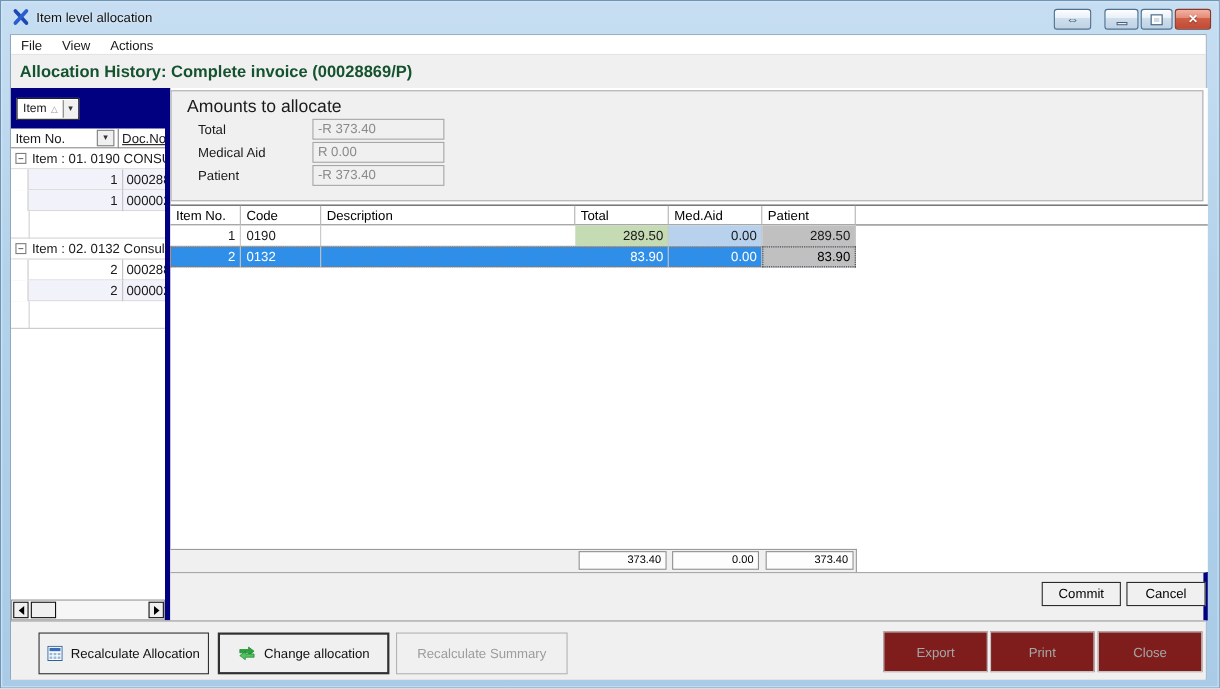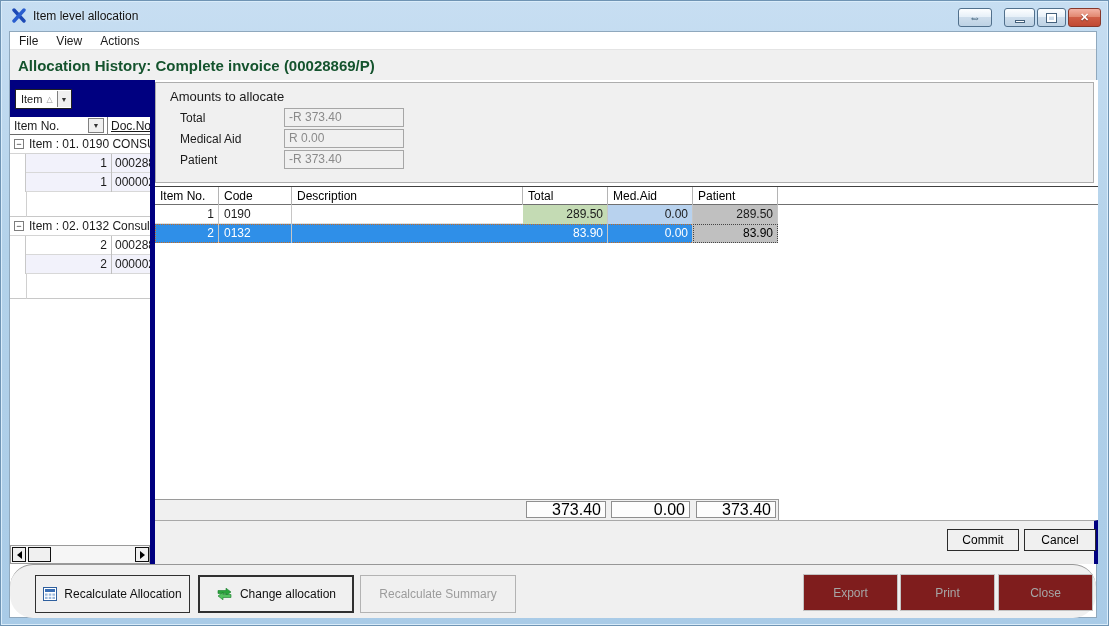--- a/index.html
+++ b/index.html
@@ -67,21 +67,21 @@
   .sb-thumb { position:absolute; left:17px; top:1px; width:23px; height:15px; background:#f0f0f0; border:1px solid #111; }
   .tri-l { width:0; height:0; border-top:4px solid transparent; border-bottom:4px solid transparent; border-right:5px solid #000; }
   .tri-r { width:0; height:0; border-top:4px solid transparent; border-bottom:4px solid transparent; border-left:5px solid #000; }
 
   .splitter { position:absolute; left:140px; top:48px; width:5px; height:484px; background:#000080; }
 
   
   .main { position:absolute; left:145px; top:48px; width:943px; height:484px; background:#fff; }
 
   .amounts { position:absolute; left:0; top:2px; width:939px; height:101px; background:#f0f0f0; border:1px solid #adadad; }
-  .amounts-title { position:absolute; left:14px; top:6px; font-size:13px; }
+  .amounts-title { position:absolute; left:14px; top:6px; font-size:16px; }
   .am-label { position:absolute; left:24px; font-size:12px; color:#1a1a1a; }
   .am-field { position:absolute; left:128px; width:120px; height:19px; background:#f0f0f0; border:1px solid #a6a6a6; color:#8a8a8a; font-size:12px; line-height:17px; padding-left:4px; }
 
   .tbl-header { position:absolute; left:0; top:106px; width:943px; height:19px; background:#fff; border-top:1px solid #404040; border-bottom:1px solid #707070; }
   .th { position:absolute; top:0; height:18px; line-height:18px; padding-left:5px; border-right:1px solid #b4b4b4; font-size:12px; color:#000; overflow:hidden; white-space:nowrap; }
 
   .trow { position:absolute; left:0; width:623px; height:19px; }
   .td { position:absolute; top:0; height:19px; line-height:19px; border-right:1px solid #c6c6c6; font-size:12px; overflow:hidden; white-space:nowrap; }
   .td.num { text-align:right; padding-right:4px; }
   .td.txt { padding-left:5px; }
@@ -91,30 +91,30 @@
 
   .row-normal { background:#fff; border-bottom:1px solid #e0e0e0; }
   .row-normal .td.c3 { background:#c4dbb4; }
   .row-normal .td.c4 { background:#b8d2ee; }
   .row-normal .td.c5 { background:#c0c0c0; }
 
   .row-selected { background:#2f8fe8; color:#fff; outline:1px dotted #c96a1e; outline-offset:-1px; }
   .row-selected .td.c5 { background:#c0c0c0; color:#000; border:1px dotted #444; line-height:17px; }
 
   .totals-band { position:absolute; left:0; top:419px; width:624px; height:21px; background:#f0f0f0; border-top:1px solid #9a9a9a; border-right:1px solid #9a9a9a; }
-  .total-box { position:absolute; top:1px; height:17px; background:#fdfdfd; border:1px solid #8f8f8f; font-size:16px; line-height:15px; text-align:right; padding-right:4px; color:#000; }
+  .total-box { position:absolute; top:1px; height:17px; background:#fdfdfd; border:1px solid #8f8f8f; font-size:10px; line-height:15px; text-align:right; padding-right:4px; color:#000; }
   .tb0 { left:371px; width:80px; } .tb1 { left:456px; width:79px; } .tb2 { left:541px; width:80px; }
 
   .commit-strip { position:absolute; left:0; top:440px; width:943px; height:44px; background:#f0f0f0; border-top:1px solid #a8a8a8; border-right:4px solid #000080; }
   .btn-std { position:absolute; height:22px; background:#f0f0f0; border:1px solid #2b2b2b; font-size:12px; font-family:"Liberation Sans",sans-serif; text-align:center; line-height:20px; }
   .btn-commit { left:792px; top:8px; width:72px; }
   .btn-cancel { left:869px; top:8px; width:72px; }
 
   
-  .bottom-bar { position:absolute; left:0; top:532px; width:1086px; height:54px; background:#f0f0f0; border-top:1px solid #979797;border-radius:23px; }
+  .bottom-bar { position:absolute; left:0; top:532px; width:1086px; height:54px; background:#f0f0f0; border-top:1px solid #979797; }
   .big-btn { position:absolute; top:10px; height:38px; background:#f0f0f0; border:1px solid #303030; display:flex; align-items:center; justify-content:center; gap:7px; font-size:12px; color:#111; }
   .bb-recalc { left:25px; width:155px; }
   .bb-change { left:188px; width:156px; border-width:2px; }
   .bb-summary { left:350px; width:156px; border:1px solid #b3b3b3; color:#9c9c9c; }
   .gray-btn { position:absolute; top:9px; height:37px; width:95px; background:#7f1d1d; border:1px solid #c3c3c3; color:#a6a6a6; font-size:12px; display:flex; align-items:center; justify-content:center; }
   .gb-export { left:793px; } .gb-print { left:890px; } .gb-close { left:988px; }
 </style>
 </head>
 <body>
 

